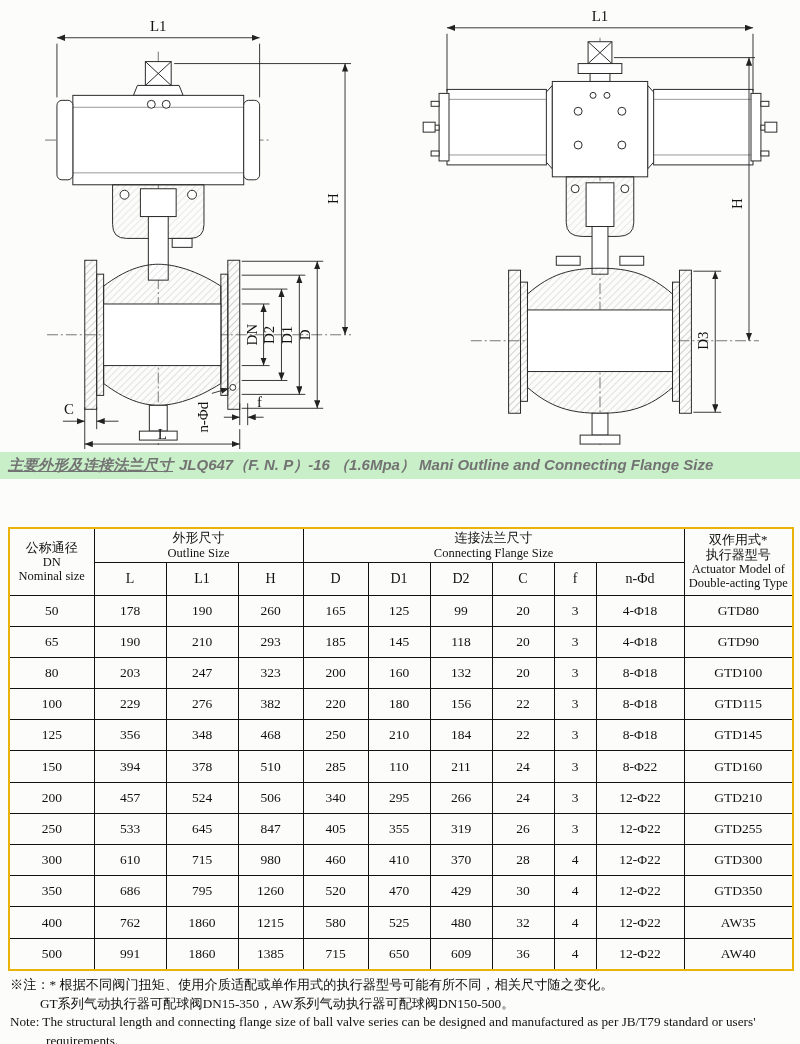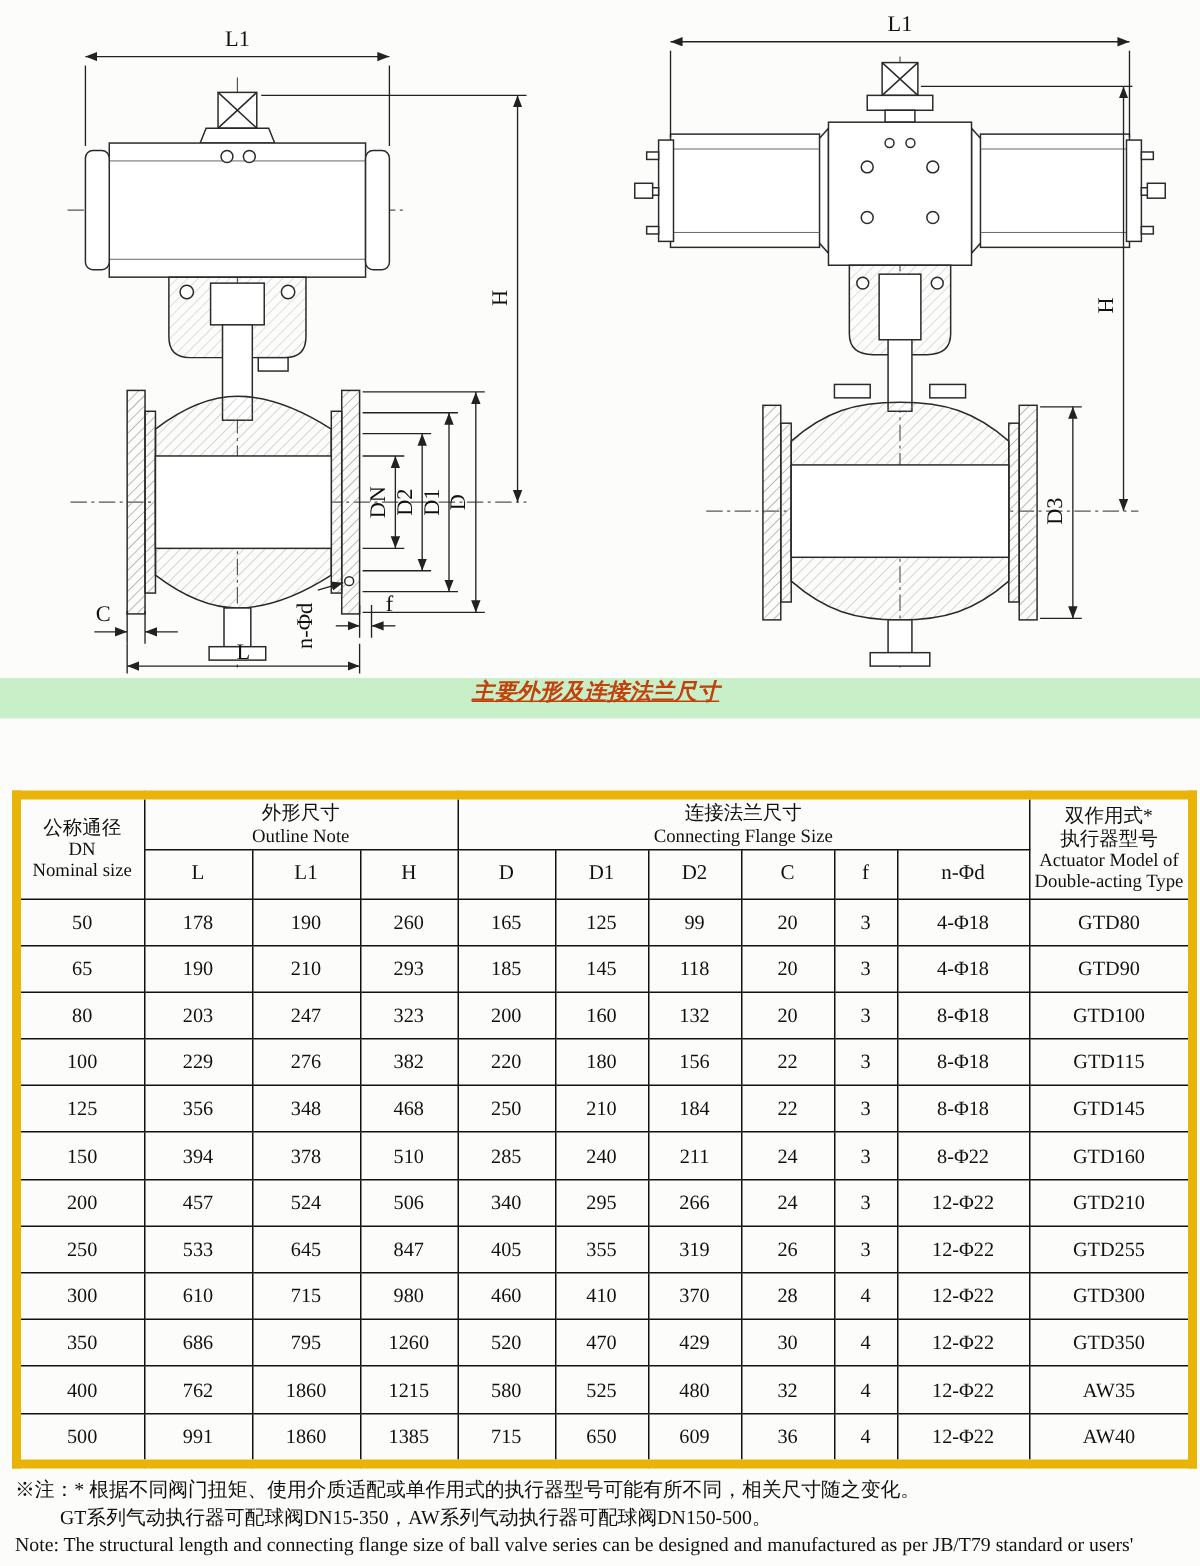--- a/index.html
+++ b/index.html
@@ -18,21 +18,21 @@
   .hfill{stroke:#2a2a2a;stroke-width:1;}
   
   .titlebar{height:27px;display:flex;align-items:center;padding:0 8px;
             font-family:"Liberation Sans","DejaVu Sans",sans-serif;
             font-style:italic;font-weight:bold;font-size:15px;white-space:nowrap;}
   .titlebar .zh{text-decoration:underline;margin-right:6px;}
   
   table{border-collapse:collapse;width:784px;margin:2px 8px 0 8px;table-layout:fixed;
         font-size:13.5px;}
   th,td{border:1px solid #111;text-align:center;padding:0;}
-  table{border:6px solid #eab308;margin-top:48px;}
+  table{border:2px solid #eab308;margin-top:48px;}
   thead th{font-weight:normal;line-height:1.12;padding:2px 0;}
   .zh-h{font-size:13px;}
   .en-h{font-size:12.5px;}
   .sub-h{height:28px;font-size:14px;}
   tbody td{height:30.2px;}
   
   .notes{padding:5px 10px 0 10px;font-size:13.2px;line-height:1.42;}
   .note{padding-left:0;}
   .note.hang{padding-left:36px;text-indent:-36px;}
   .note.indent{padding-left:30px;}
@@ -216,22 +216,23 @@
         <text x="343" y="205" text-anchor="middle" transform="rotate(-90 343 205)">H</text>
 
         <line class="dim" x1="294" y1="273" x2="322" y2="273"></line>
         <line class="dim" x1="294" y1="415" x2="322" y2="415"></line>
         <line class="dim" x1="316" y1="273" x2="316" y2="415" marker-start="url(#arrR)" marker-end="url(#arrR)"></line>
         <text x="309" y="343" text-anchor="middle" transform="rotate(-90 309 343)">D3</text>
       </svg>
     </div>
   </div>
 
-  <div class="titlebar" id="titlebar" style="background: rgb(200, 239, 200); color: #c2410c; flex-direction: column;">
+  <div class="titlebar" id="titlebar" style="background: rgb(200, 239, 200); color: #737373;">
     <span class="zh">主要外形及连接法兰尺寸</span>
+    <span class="rest">JLQ647（F.  N.  P）-16  （1.6Mpa） Mani Outline and Connecting Flange Size</span>
   </div>
 
   <table>
     <colgroup>
       <col style="width:85px">
         <col style="width:72px">
         <col style="width:72px">
         <col style="width:65px">
       <col style="width:65px">
         <col style="width:62px">
@@ -243,21 +244,21 @@
     </colgroup>
     <thead>
       <tr>
         <th rowspan="2">
           <div class="zh-h">公称通径</div>
           <div class="en-h">DN</div>
           <div class="en-h">Nominal size</div>
         </th>
         <th colspan="3">
           <div class="zh-h">外形尺寸</div>
-          <div class="en-h">Outline Note</div>
+          <div class="en-h">Outline Size</div>
         </th>
         <th colspan="6">
           <div class="zh-h">连接法兰尺寸</div>
           <div class="en-h">Connecting Flange Size</div>
         </th>
         <th rowspan="2">
           <div class="zh-h">双作用式*</div>
           <div class="zh-h">执行器型号</div>
           <div class="en-h">Actuator Model of</div>
           <div class="en-h">Double-acting Type</div>
@@ -340,21 +341,21 @@
           <td>3</td>
           <td>8-Φ18</td>
           <td>GTD145</td>
         </tr>
         <tr>
           <td>150</td>
           <td>394</td>
           <td>378</td>
           <td>510</td>
           <td>285</td>
-          <td>240</td>
+          <td>110</td>
           <td>211</td>
           <td>24</td>
           <td>3</td>
           <td>8-Φ22</td>
           <td>GTD160</td>
         </tr>
         <tr>
           <td>200</td>
           <td>457</td>
           <td>524</td>

